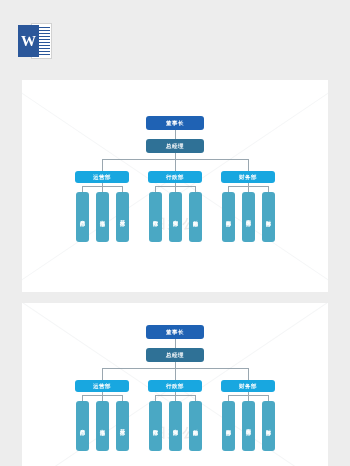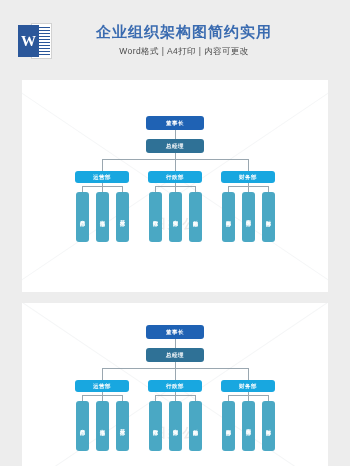--- a/index.html
+++ b/index.html
@@ -182,24 +182,20 @@
   .wm-d4 { left:316px; top:206px; transform:rotate(214deg); }
 </style>
 </head>
 <body>
 
 <div class="header">
   <div class="word-icon">
     <div class="wi-doc"></div>
     <div class="wi-lines"></div>
     <div class="wi-tab">W</div>
-  </div>
-  <div class="header-text">
-    <div class="title">企业组织架构图简约实用</div>
-    <div class="subtitle">Word格式 | A4打印 | 内容可更改</div>
   </div>
 </div>
 
 <div class="card card-1">
   <div class="chart">
     <div class="chart-inner">
         <div class="watermark">
           <div class="wm-diag wm-d1"></div>
           <div class="wm-diag wm-d2"></div>
           <div class="wm-diag wm-d3"></div>

